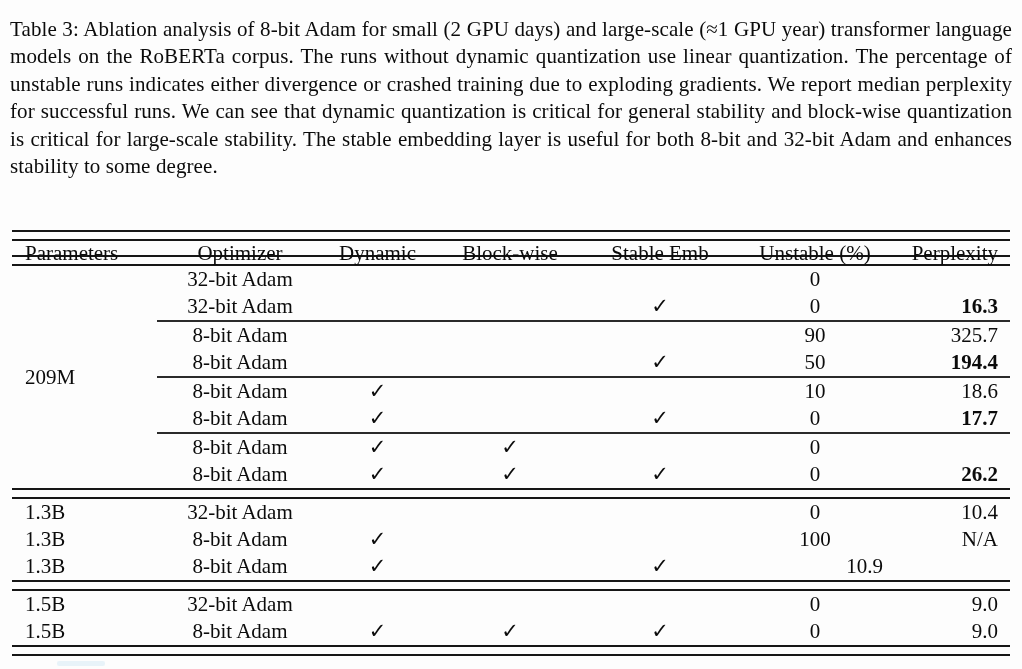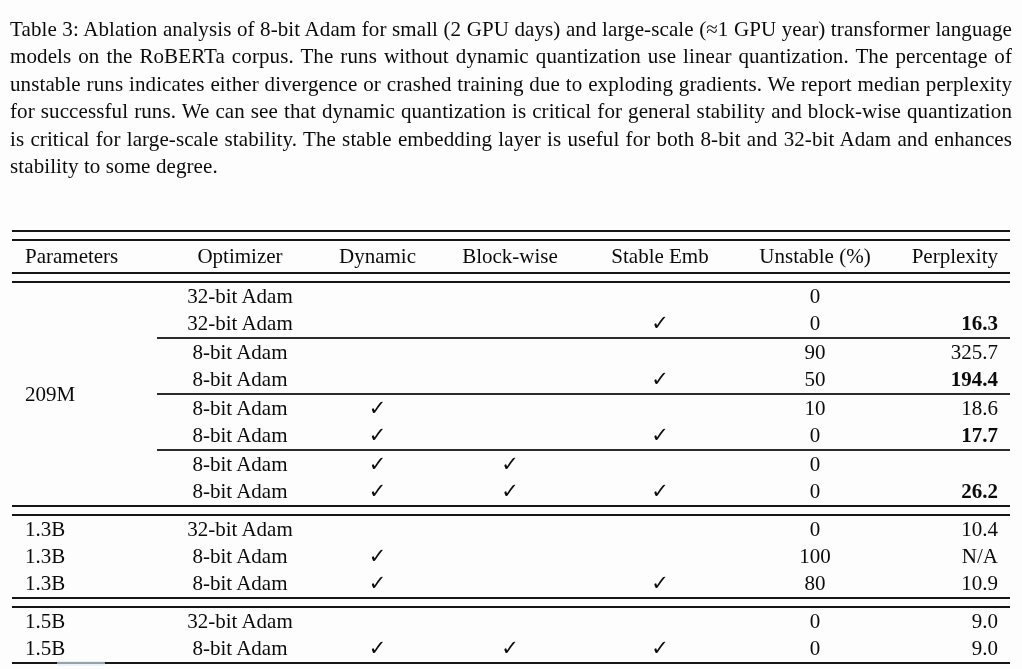--- a/index.html
+++ b/index.html
@@ -25,21 +25,21 @@
   .rule-double { height: 7px; border-top: 2px solid #161616; border-bottom: 2px solid #161616; }
   .rule-partial { height: 2px; background: #2b2b2b; margin-left: 145px; }
 
   .row {
     display: grid;
     grid-template-columns: 148px 160px 115px 150px 150px 160px 115px;
     align-items: center;
     height: 27px;
     font-size: 21px;
   }
-  .row.header { height: 31px; }
+  .row.header { height: 14px; }
 
   .c { white-space: nowrap; overflow: visible; }
   .c1 { text-align: left; padding-left: 13px; }
   .c2, .c3, .c4, .c5, .c6 { text-align: center; }
   .c7 { text-align: right; padding-right: 12px; }
   .b  { font-weight: bold; }
   .chk { font-size: 21px; }
 
   .group209 { position: relative; }
   .multirow {
@@ -180,21 +180,20 @@
       <div class="c c5 chk"></div>
       <div class="c c6">100</div>
       <div class="c c7">N/A</div>
     </div>
     <div class="row">
       <div class="c c1">1.3B</div>
       <div class="c c2">8-bit Adam</div>
       <div class="c c3 chk">✓</div>
       <div class="c c4 chk"></div>
       <div class="c c5 chk">✓</div>
-      <div class="c c6">80</div>
       <div class="c c7">10.9</div>
     </div>
 
     <div class="rule-double"></div>
 
     <div class="row">
       <div class="c c1">1.5B</div>
       <div class="c c2">32-bit Adam</div>
       <div class="c c3 chk"></div>
       <div class="c c4 chk"></div>

